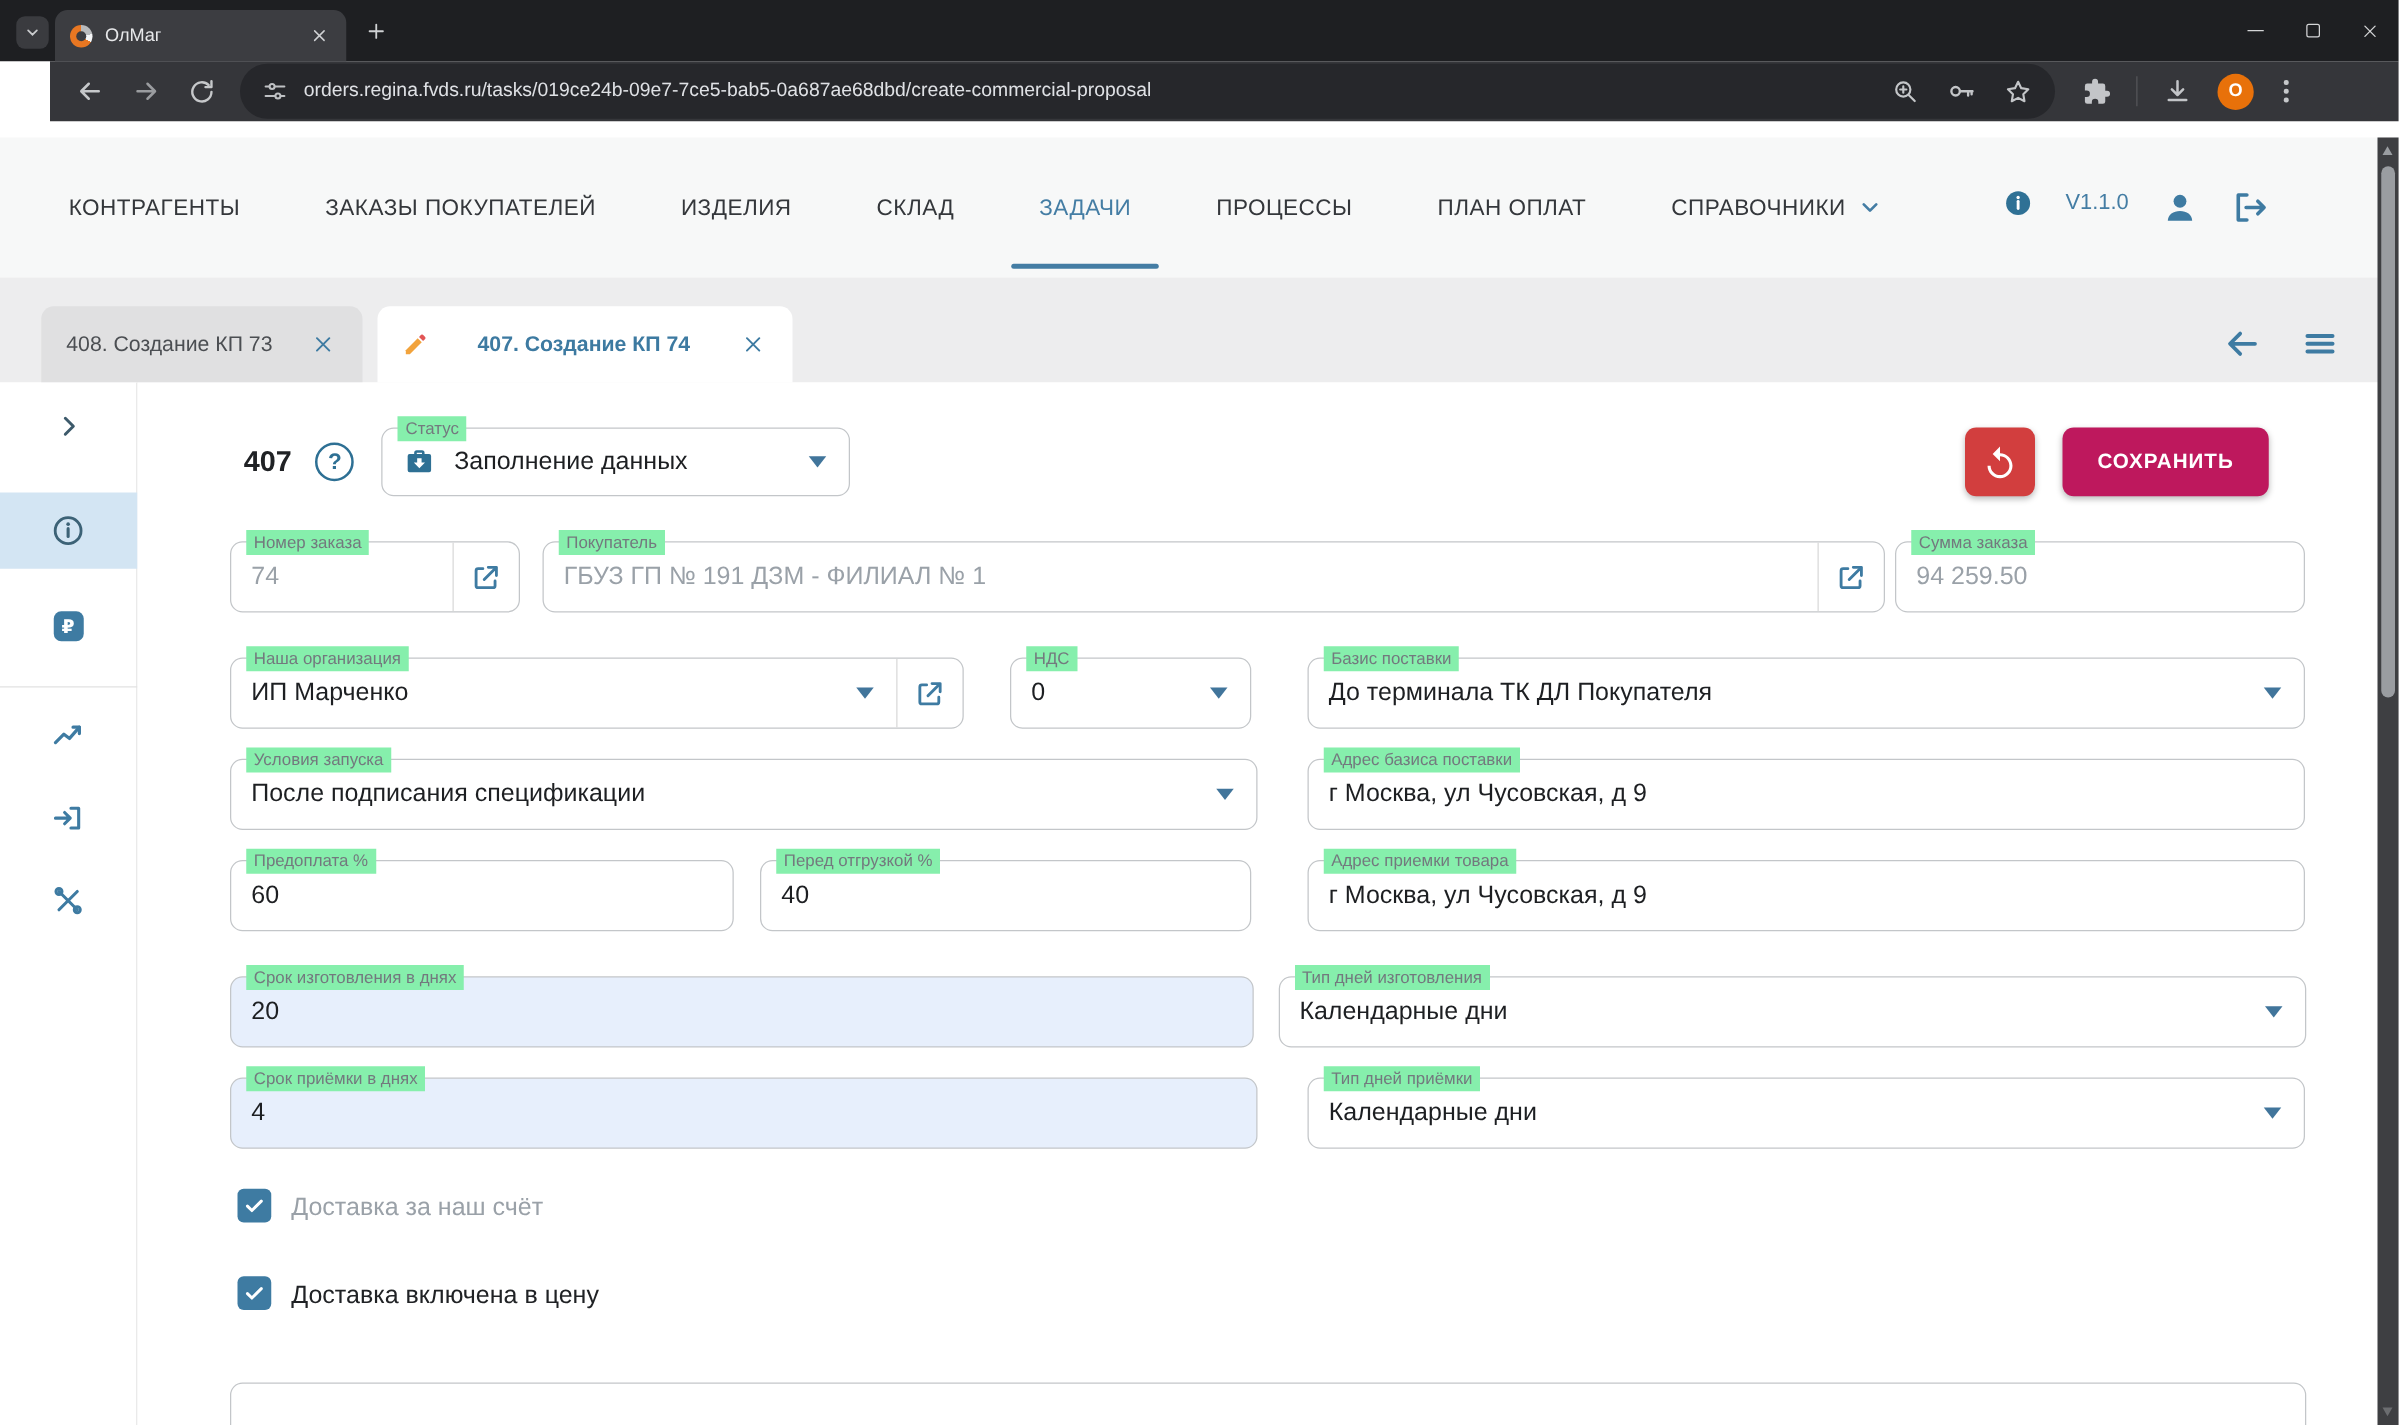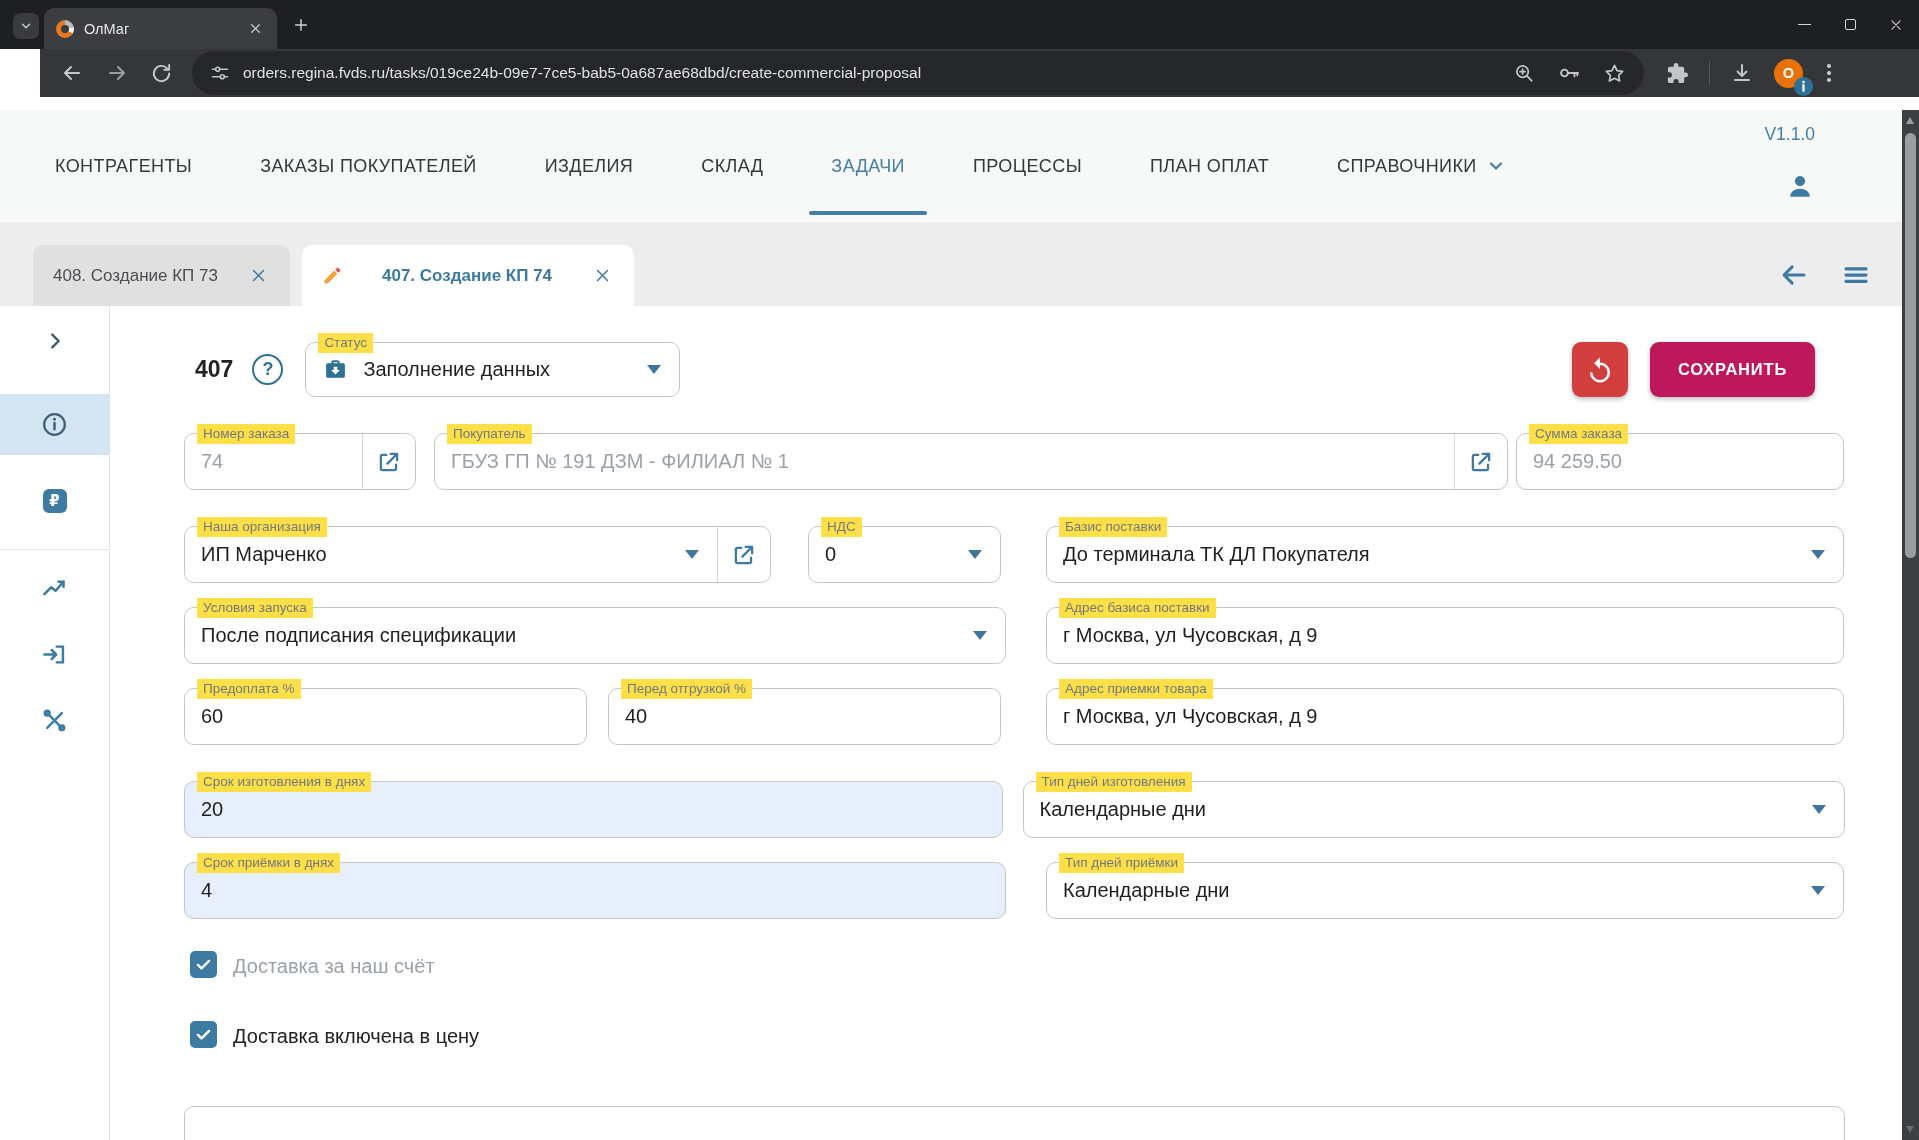--- a/index.html
+++ b/index.html
@@ -50,21 +50,21 @@
   
   .navbar { position:absolute; top:110px; left:0; right:0; height:112px; background:#f7f8f8;
      display:flex; align-items:center; }
   .nav-left { display:flex; align-items:center; gap:68px; margin-left:55px; height:112px; }
   .nav-item { font-size:18px; font-weight:500; color:#34373b; letter-spacing:.4px; height:112px;
      display:flex; align-items:center; position:relative; white-space:nowrap; }
   .nav-item.active { color:#447da4; }
   .nav-item.active::after { content:""; position:absolute; left:-22px; right:-22px; bottom:7px;
      height:4px; background:#447da4; border-radius:2px; }
   .nav-item .ddchev { margin-left:9px; display:flex; }
-  .nav-right { margin-left:auto; display:flex; align-items:flex-end; gap:26px; margin-right:104px;flex-direction:column; }
+  .nav-right { margin-left:auto; display:flex; align-items:flex-start; gap:26px; margin-right:104px; }
   .version { color:#447da4; font-size:17.5px; font-weight:500; }
 
   
   .tabrow { position:absolute; top:222px; left:0; right:0; height:84px; background:#ededee;
      display:flex; align-items:flex-end; padding-left:33px; }
   .doc-tab { height:61px; border-radius:10px 10px 0 0; display:flex; align-items:center; padding:0 20px;gap:28px; }
   .doc-tab.inactive { background:#e0e0e1; width:257px; }
   .doc-tab.active { background:#ffffff; width:332px; margin-left:12px; }
   .t-label { font-size:17px; color:#4b4e52; white-space:nowrap; }
   .doc-tab.active .t-label { color:#3d7aa1; font-weight:bold; }
@@ -97,21 +97,21 @@
      align-items:center; justify-content:center; box-shadow:0 2px 5px rgba(0,0,0,.28); margin-right:22px; }
   .btn-save { width:165px; height:55px; border-radius:9px; background:#be185d; color:#fff;
      font-size:16.5px; font-weight:bold; letter-spacing:.8px; display:flex; align-items:center;
      justify-content:center; box-shadow:0 2px 5px rgba(0,0,0,.28); margin-right:30px; }
   .spacer { flex:1; }
 
   .frow { display:flex; }
   .fld { position:relative; height:57px; border:1px solid #c3c6c9; border-radius:10px; background:#fff;
      display:flex; align-items:center; }
   .fld.hl { background:#e7effc; }
-  .fld .lbl { position:absolute; top:-10px; left:12px; background:#fde047; padding:0 6px;
+  .fld .lbl { position:absolute; top:-10px; left:12px; background:#86efac; padding:0 6px;
      font-size:13.5px; color:#73797e; line-height:20px; white-space:nowrap; }
   .fld .val { flex:1; padding-left:16px; font-size:20px; color:#1d1f22; white-space:nowrap; overflow:hidden; }
   .fld.disabled .val { color:#9aa1a8; }
   .caret { width:0; height:0; border-left:7px solid transparent; border-right:7px solid transparent;
      border-top:9px solid #41759b; margin-right:18px; flex:0 0 auto; }
   .vdiv { width:1px; align-self:stretch; background:#d9d9d9; flex:0 0 auto; }
   .linkbox { width:52px; display:flex; align-items:center; justify-content:center; flex:0 0 auto; }
   .status-fld { width:375px; height:55px; margin-left:22px; }
   .status-fld .sicon { margin-left:17px; display:flex; }
   .status-fld .val { padding-left:15px; }

